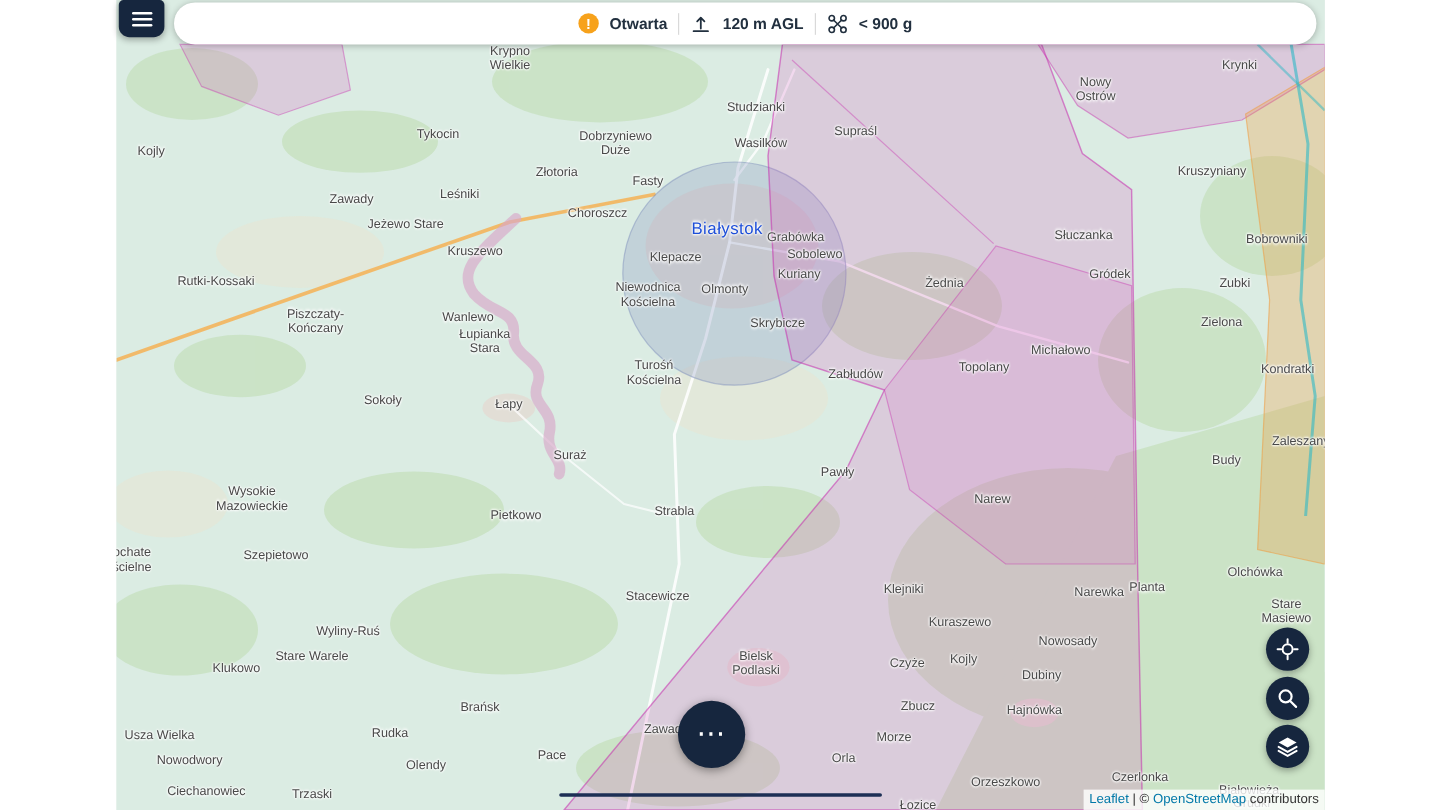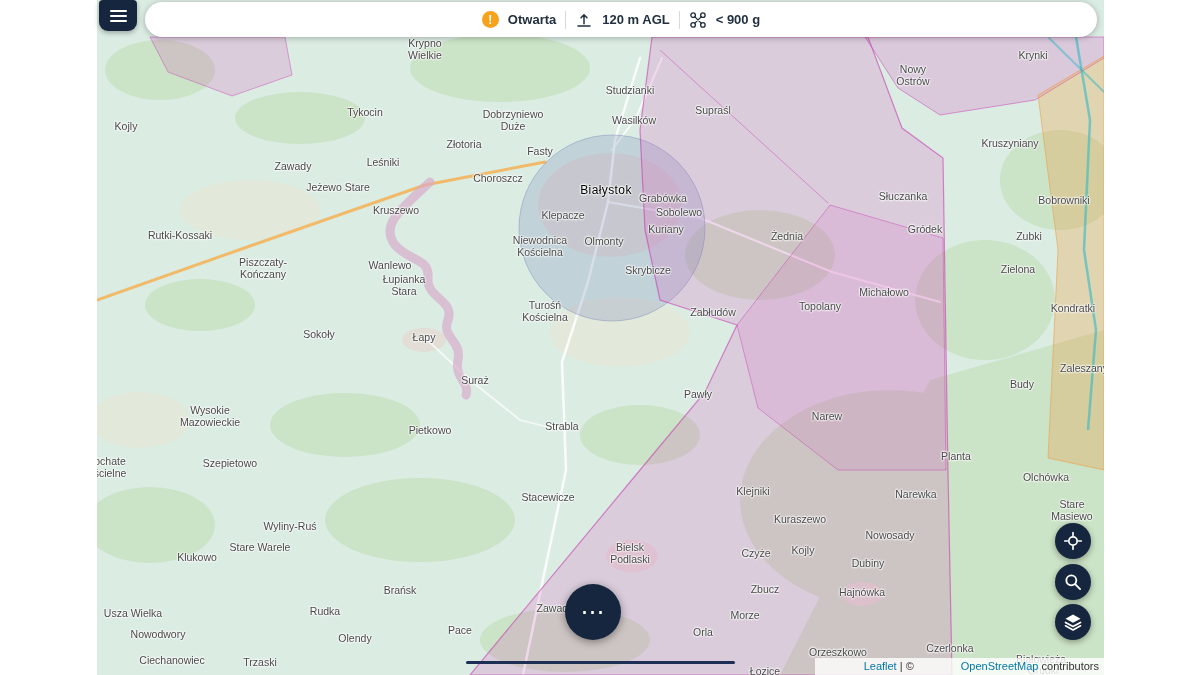--- a/index.html
+++ b/index.html
@@ -3,24 +3,24 @@
 <meta charset="utf-8">
 <style>
   html,body{margin:0;padding:0;background:#ffffff;font-family:"Liberation Sans",sans-serif;}
   .stage{position:relative;width:1200px;height:675px;overflow:hidden;background:#ffffff;}
   .map{position:absolute;left:97px;top:0;width:1007px;height:675px;background:#dbece3;overflow:hidden;}
   .map-art{position:absolute;left:0;top:0;display:block;}
   .labels{position:absolute;left:0;top:0;width:100%;height:100%;pointer-events:none;}
   .map-label{position:absolute;transform:translate(-50%,-50%);font-size:10.5px;line-height:1.18;color:#484848;
     white-space:pre-line;text-align:center;
     text-shadow:0 0 2px #fff,0 0 2px #fff,0 1px 2px #fff,0 -1px 2px #fff;}
-  .map-label.city{font-size:12px;color:#000000;letter-spacing:.4px;}
+  .map-label.city{font-size:14px;color:#1d4ed8;letter-spacing:.4px;}
   .attrib{position:absolute;right:0;bottom:0;background:rgba(255,255,255,.8);padding:2px 5px 3px 5px;
     font-size:11px;color:#333;white-space:nowrap;}
-  .attrib a{color:#0078a8;text-decoration:none;cursor:pointer;margin-left:44px;}
+  .attrib a{color:#0078a8;text-decoration:none;cursor:pointer;}
   .menu-btn{position:absolute;left:99px;top:0;width:38px;height:31px;background:#16263e;border:none;
     border-radius:4px 4px 9px 9px;display:flex;align-items:center;justify-content:center;cursor:pointer;
     box-shadow:0 2px 5px rgba(0,0,0,.3);}
   .bars{display:flex;flex-direction:column;gap:3px;}
   .bars i{display:block;width:17px;height:2px;background:#fff;border-radius:1px;}
   .topbar{position:absolute;left:145px;top:2px;width:952px;height:35px;background:#fff;border-radius:18px;
     box-shadow:0 1px 6px rgba(0,0,0,.28);display:flex;align-items:center;justify-content:center;gap:9px;
     color:#22303f;font-size:13px;font-weight:600;cursor:pointer;}
   .warn{width:17px;height:17px;border-radius:50%;background:#f7a21b;color:#fff;font-weight:700;font-size:12px;
     display:flex;align-items:center;justify-content:center;line-height:1;}
@@ -154,21 +154,21 @@
         <span class="map-label" style="left: 327px; top: 337px;">Łapy</span>
         <span class="map-label" style="left: 378px; top: 380px;">Suraż</span>
         <span class="map-label" style="left: 601px; top: 394px;">Pawły</span>
         <span class="map-label" style="left: 925px; top: 384px;">Budy</span>
         <span class="map-label" style="left: 987px; top: 368px;">Zaleszany</span>
         <span class="map-label" style="left: 113px; top: 416px;">Wysokie
 Mazowieckie</span>
         <span class="map-label" style="left: 333px; top: 430px;">Pietkowo</span>
         <span class="map-label" style="left: 465px; top: 426px;">Strabla</span>
         <span class="map-label" style="left: 730px; top: 416px;">Narew</span>
-        <span class="map-label" style="left: 859px; top: 456px; text-align: right;">Planta</span>
+        <span class="map-label" style="left: 859px; top: 490px; text-align: right;">Planta</span>
         <span class="map-label" style="left: 949px; top: 477px;">Olchówka</span>
         <span class="map-label" style="left: 13px; top: 467px;">ochate
 ścielne</span>
         <span class="map-label" style="left: 133px; top: 463px;">Szepietowo</span>
         <span class="map-label" style="left: 451px; top: 497px;">Stacewicze</span>
         <span class="map-label" style="left: 656px; top: 491px;">Klejniki</span>
         <span class="map-label" style="left: 703px; top: 519px;">Kuraszewo</span>
         <span class="map-label" style="left: 819px; top: 494px;">Narewka</span>
         <span class="map-label" style="left: 975px; top: 510px;">Stare
 Masiewo</span>

